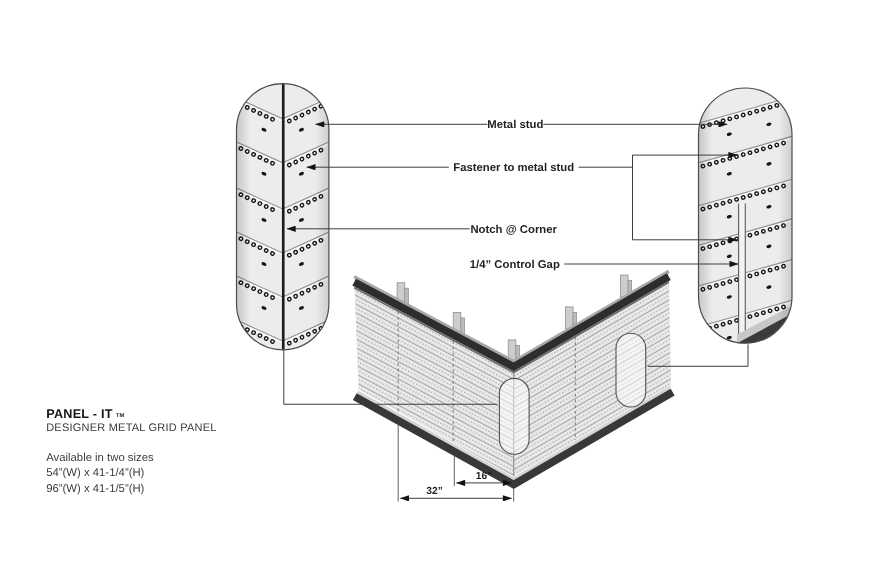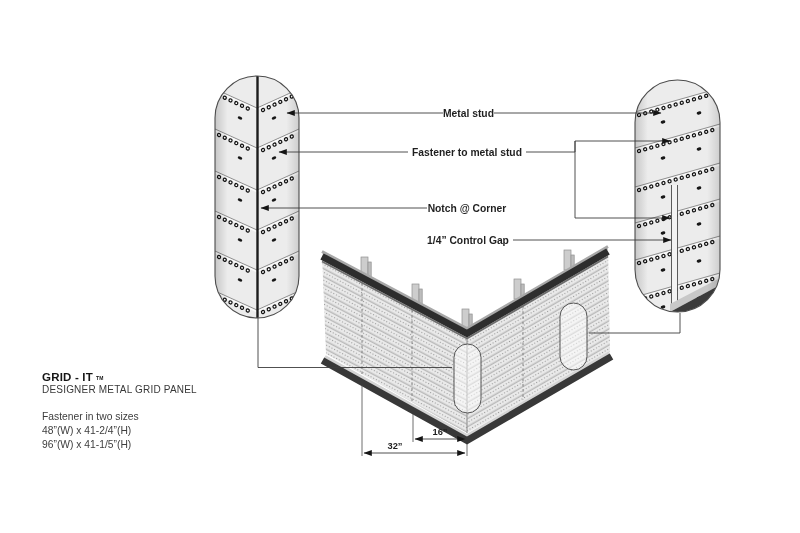--- a/index.html
+++ b/index.html
@@ -193,18 +193,18 @@
   </g>
   <g>
     <line class="ext" x1="362" y1="385" x2="362" y2="456"></line>
     <line class="ldr" x1="364" y1="453" x2="465" y2="453" marker-start="url(#arr)" marker-end="url(#arr)"></line>
     <text class="dim" x="395" y="449" text-anchor="middle">32”</text>
   </g>
 </svg>
 </div>
 
 <div class="titleblock">
-  <div class="brand"><span>GRID - IT</span><span class="tm">TM</span></div>
+  <div class="brand"><span>PANEL - IT</span><span class="tm">TM</span></div>
   <div class="product">DESIGNER METAL GRID PANEL</div>
-  <div class="avail">Fastener in two sizes</div>
-  <div class="size">48”(W) x 41-2/4”(H)</div>
+  <div class="avail">Available in two sizes</div>
+  <div class="size">54”(W) x 41-1/4”(H)</div>
   <div class="size">96”(W) x 41-1/5”(H)</div>
 </div>
 
 </body></html>

